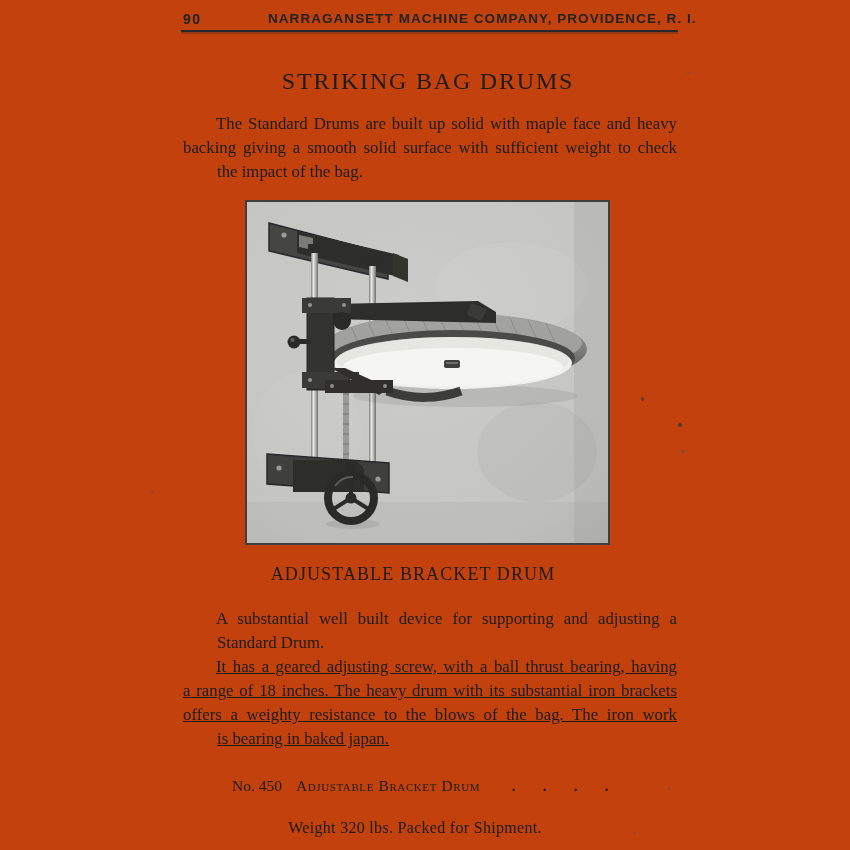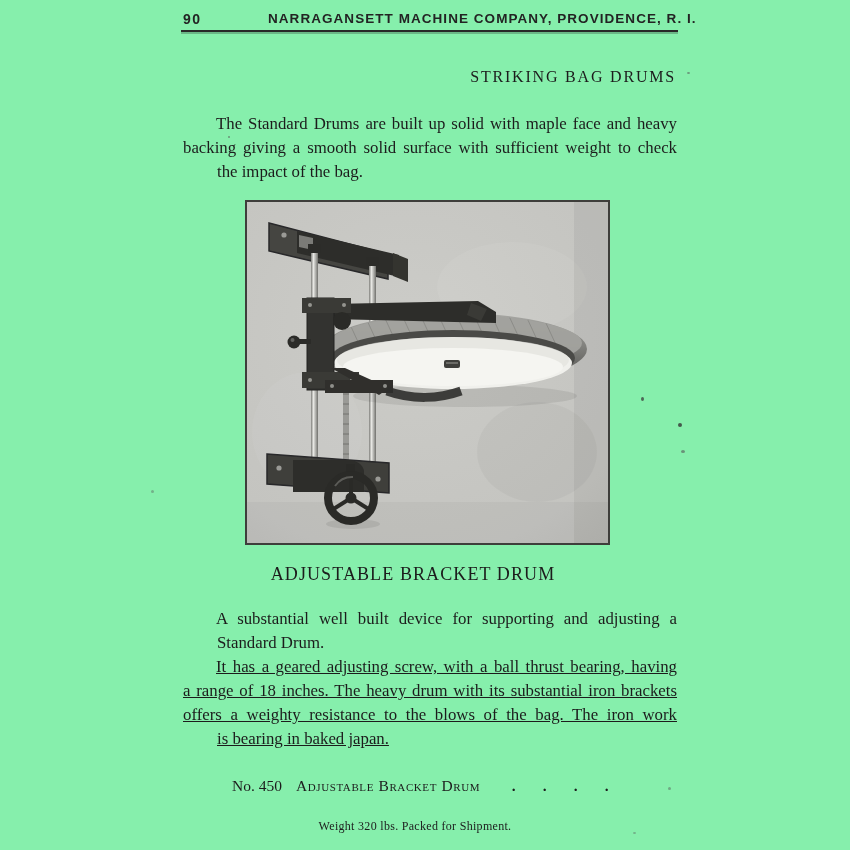--- a/index.html
+++ b/index.html
@@ -1,39 +1,39 @@
 <!DOCTYPE html>
 <html><head>
 <meta charset="utf-8">
 <style>
   html,body{margin:0;padding:0;background:#ffffff;}
   .page{
     position:relative;width:850px;height:850px;margin:0 auto;
-    background:#86efac;overflow:hidden;
+    background:#c2410c;overflow:hidden;
     font-family:"Liberation Serif", serif;color:#1c1c1c;
   }
   
   .pagenum{
     position:absolute;left:183px;top:11px;
     font-family:"Liberation Sans", sans-serif;font-weight:bold;
     font-size:14px;letter-spacing:1.5px;color:#232323;
   }
   .running{
     position:absolute;left:232px;top:11px;
     font-family:"Liberation Sans", sans-serif;font-weight:bold;
     font-size:13.5px;letter-spacing:1.05px;color:#232323;white-space:nowrap;padding-left:36px;
   }
   .header-rule{
     position:absolute;left:181px;top:30px;width:497px;height:2px;
     background:#282828;box-shadow:0 2px 0 rgba(40,40,40,0.28);
   }
   
   .title{
     position:absolute;left:180px;top:68px;width:496px;margin:0;
-    text-align:right;font-size:16px;font-weight:500;letter-spacing:1.8px;
+    text-align:center;font-size:24px;font-weight:500;letter-spacing:1.8px;
     white-space:nowrap;
   }
   .subtitle{
     position:absolute;left:168px;top:564px;width:490px;margin:0;
     text-align:center;font-size:18px;font-weight:500;letter-spacing:1.1px;
     white-space:nowrap;
   }
   
   .para{position:absolute;left:183px;width:494px;font-size:16.8px;line-height:23.9px;}
   #intro{top:112px;}
@@ -50,21 +50,21 @@
   .figure svg{display:block;}
   
   .catalog{
     position:absolute;left:232px;top:777px;font-size:15.5px;white-space:nowrap;
   }
   .catalog .item{font-variant:small-caps;letter-spacing:0.6px;margin-left:14px;}
   .catalog .dot{display:inline-block;width:31px;text-align:center;font-weight:bold;}
   .catalog .dots{margin-left:18px;}
   .weight{
     position:absolute;left:175px;top:819px;width:480px;margin:0;
-    text-align:center;font-size:12px;letter-spacing:0.3px;
+    text-align:center;font-size:16px;letter-spacing:0.3px;
   }
   
   .speck{position:absolute;border-radius:50%;background:#555;}
   .s1{left:687px;top:72px;width:3px;height:2px;opacity:.55;}
   .s2{left:641px;top:397px;width:3px;height:4px;opacity:.75;background:#3a3a3a;}
   .s3{left:678px;top:423px;width:4px;height:4px;opacity:.8;background:#333;}
   .s4{left:681px;top:450px;width:4px;height:3px;opacity:.6;}
   .s5{left:151px;top:490px;width:3px;height:3px;opacity:.4;}
   .s6{left:668px;top:787px;width:3px;height:3px;opacity:.45;}
   .s7{left:633px;top:832px;width:3px;height:2px;opacity:.4;}

